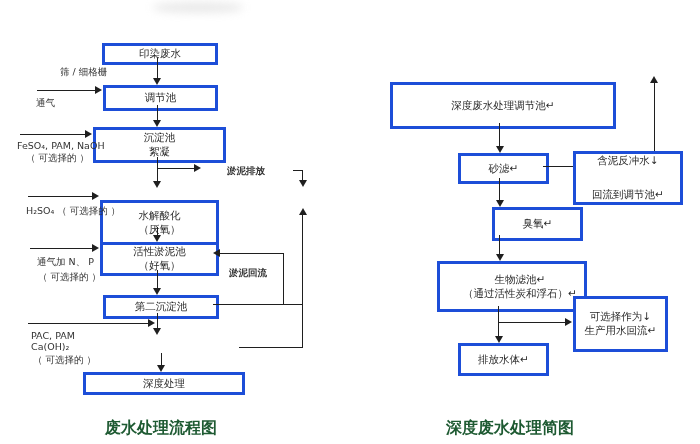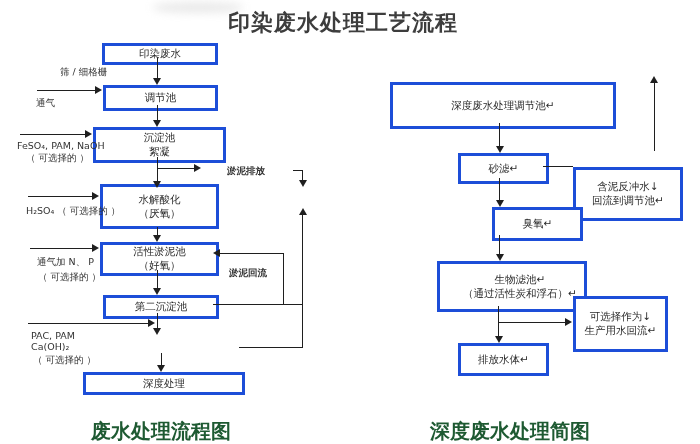--- a/index.html
+++ b/index.html
@@ -1,20 +1,20 @@
 <!DOCTYPE html>
 <html><head>
 <meta charset="utf-8">
 <style>
   html,body{margin:0;padding:0;background:#fff;}
   .stage{position:relative;width:700px;height:444px;background:#ffffff;
          font-family:"DejaVu Sans","Liberation Sans",sans-serif;overflow:hidden;}
   .title{position:absolute;left:0;top:8px;width:686px;text-align:center;
          font-size:22px;font-weight:bold;color:#3d3d3d;letter-spacing:1px;}
-  .caption{position:absolute;font-size:20px;font-weight:bold;color:#1e5a32;
+  .caption{position:absolute;font-size:16px;font-weight:bold;color:#1e5a32;
            text-align:center;font-family:"DejaVu Serif","Liberation Serif",serif;}
   .fbox{position:absolute;border:3px solid #1d4ed8;background:#fff;
         display:flex;flex-direction:column;align-items:center;justify-content:center;
         font-size:10.5px;color:#2a2a2a;line-height:1.3;text-align:center;white-space:nowrap;}
   .lbl{position:absolute;font-size:9.5px;color:#333;white-space:nowrap;}
   .hline{position:absolute;height:0;border-top:1.5px solid #1f1f1f;}
   .vline{position:absolute;width:0;border-left:1.5px solid #1f1f1f;}
   .ah{position:absolute;width:0;height:0;}
   .ah-down {border-left:4px solid transparent;border-right:4px solid transparent;border-top:7px solid #1f1f1f;}
   .ah-up   {border-left:4px solid transparent;border-right:4px solid transparent;border-bottom:7px solid #1f1f1f;}
@@ -23,32 +23,31 @@
   .smudge{position:absolute;left:152px;top:2px;width:92px;height:11px;background:#cfcfcf;
           opacity:.45;border-radius:50%;filter:blur(4px);}
 </style>
 </head>
 <body>
 
 <div class="stage">
 
   <div class="smudge"></div>
 
-  <div class="title">印染废水处理工艺流程</div>
 
   <div class="fbox" style="left:102px;top:43px;width:110px;height:16px;">印染废水</div>
 
   <div class="fbox" style="left:103px;top:85px;width:109px;height:20px;">调节池</div>
 
   <div class="fbox" style="left:93px;top:127px;width:127px;height:30px;">
     <span>沉淀池</span>
     <span>絮凝</span>
   </div>
 
-  <div class="fbox" style="left:100px;top:184px;width:113px;height:39px;text-align:center;">
+  <div class="fbox" style="left:100px;top:200px;width:113px;height:39px;text-align:center;">
     <span>水解酸化</span>
     <span>（厌氧）</span>
   </div>
 
   <div class="fbox" style="left:100px;top:242px;width:113px;height:28px;">
     <span>活性淤泥池</span>
     <span>（好氧）</span>
   </div>
 
   <div class="fbox" style="left:103px;top:295px;width:110px;height:18px;">第二沉淀池</div>
@@ -121,21 +120,21 @@
   <div class="lbl" style="left:33px;top:354px;">（ 可选择的 ）</div>
   <div class="lbl" style="left:227px;top:165px;font-weight:bold;">淤泥排放</div>
   <div class="lbl" style="left:229px;top:267px;font-weight:bold;">淤泥回流</div>
 
   <div class="caption" style="left:83px;top:418px;width:156px;">废水处理流程图</div>
 
   <div class="fbox" style="left:390px;top:82px;width:220px;height:41px;">深度废水处理调节池↵</div>
 
   <div class="fbox" style="left:458px;top:153px;width:85px;height:25px;">砂滤↵</div>
 
-  <div class="fbox" style="left:573px;top:167px;width:104px;height:48px;">
+  <div class="fbox" style="left:573px;top:151px;width:104px;height:48px;justify-content:space-between;">
     <span>含泥反冲水↓</span>
     <span>回流到调节池↵</span>
   </div>
 
   <div class="fbox" style="left:458px;top:207px;width:85px;height:28px;margin-left:34px;">臭氧↵</div>
 
   <div class="fbox" style="left:437px;top:261px;width:128px;height:45px;padding-left:16px;">
     <span>生物滤池↵</span>
     <span>（通过活性炭和浮石）↵</span>
   </div>

